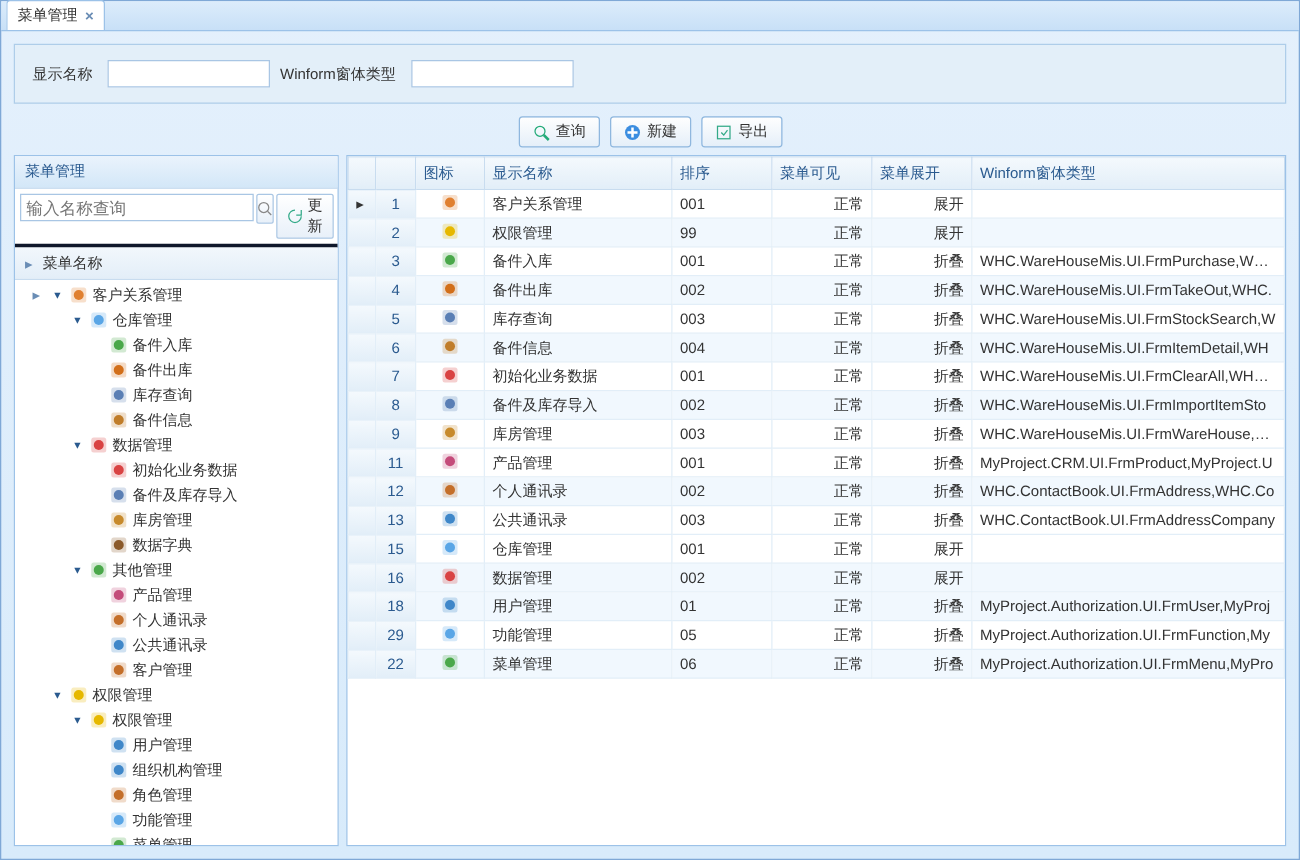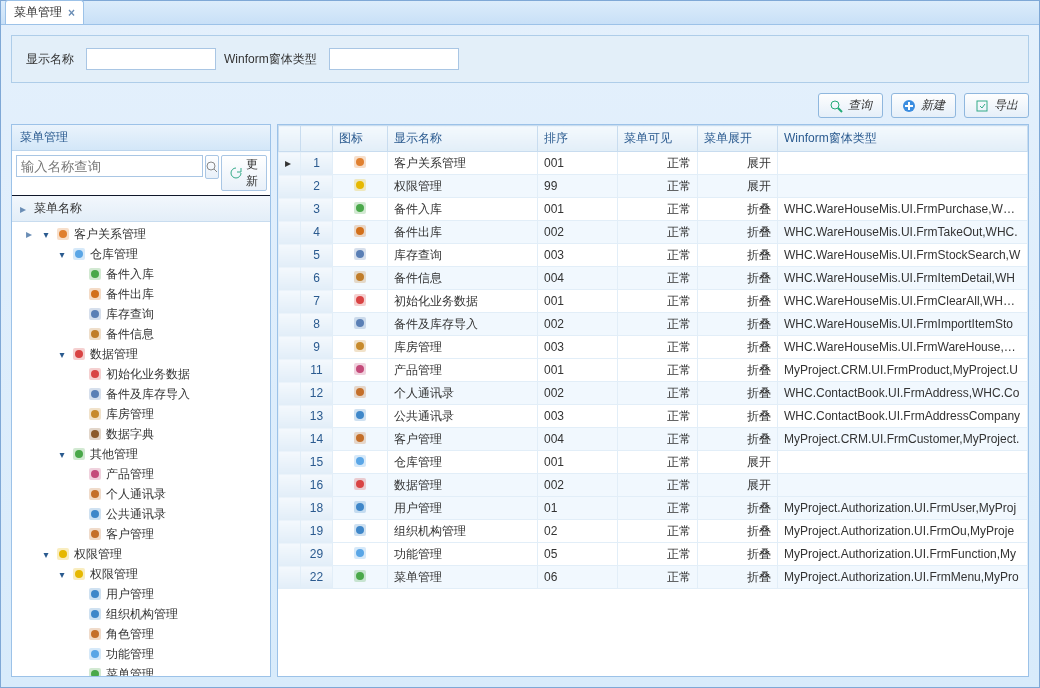--- a/index.html
+++ b/index.html
@@ -8,29 +8,29 @@
 .app { border: 1px solid #7fa8d6; width: 1040px; height: 688px; background: linear-gradient(#e4f0fc, #d8ebfb); display: flex; flex-direction: column; }
 
 .tabstrip { height: 24px; display: flex; align-items: flex-end; padding-left: 4px; background: linear-gradient(#dcecfb, #c8e0f7); border-bottom: 1px solid #9cc2e8; }
 .tab { background: #fff; border: 1px solid #9cc2e8; border-bottom: none; padding: 3px 8px; border-radius: 3px 3px 0 0; font-size: 12px; display: flex; align-items: center; gap: 6px; }
 .tab .x { color: #6a8db5; font-weight: bold; cursor: pointer; }
 
 .filterbar { margin: 10px; padding: 12px 14px; background: #e3eff9; border: 1px solid #aecde9; display: flex; align-items: center; gap: 8px; }
 .filterbar label { color: #333; margin-right: 4px; }
 .filterbar input { border: 1px solid #a9c6e4; height: 22px; padding: 0 4px; background: #fff; }
 
-.toolbar { display: flex; justify-content: flex-end; gap: 8px; padding: 0 10px 6px; font-style: italic; }
+.toolbar { display: flex; justify-content: center; gap: 8px; padding: 0 10px 6px; }
 .btn { border: 1px solid #8fb7de; background: linear-gradient(#fefefe, #e5eff9); border-radius: 3px; padding: 3px 10px; display: flex; align-items: center; gap: 5px; cursor: pointer; font-size: 12px; }
 .btn .ico { width: 14px; height: 14px; display: inline-flex; align-items: center; justify-content: center; }
 
 .body { flex: 1; display: flex; gap: 6px; padding: 0 10px 10px; min-height: 0; }
 
 .left { width: 260px; background: #fff; border: 1px solid #9cc2e8; display: flex; flex-direction: column; }
 .panel-title { background: linear-gradient(#eaf3fc, #d3e7f8); border-bottom: 1px solid #bcd5ed; padding: 4px 8px; color: #2a5a8f; font-weight: normal; }
-.search-row { display: flex; padding: 4px; gap: 2px; border-bottom: 1px solid #0f172a; }
+.search-row { display: flex; padding: 4px; gap: 2px; border-bottom: 3px solid #0f172a; }
 .search-row input { flex: 1; border: 1px solid #a9c6e4; height: 22px; padding: 0 4px; background: #fff; }
 .sqbtn { width: 24px; height: 24px; border: 1px solid #a9c6e4; background: linear-gradient(#fff, #e8f0f9); display: flex; align-items: center; justify-content: center; cursor: pointer; border-radius: 2px; }
 .refresh-btn { border: 1px solid #a9c6e4; background: linear-gradient(#fff, #e8f0f9); padding: 0 8px; display: flex; align-items: center; gap: 4px; cursor: pointer; border-radius: 2px; font-size: 12px; }
 .tree-header { background: linear-gradient(#f2f7fc, #e3eef8); border-bottom: 1px solid #c8dcef; padding: 4px 8px; display: flex; align-items: center; }
 .rowmarker { width: 14px; color: #6a8db5; }
 .tree { flex: 1; overflow: auto; padding: 2px 0; }
 .tnode { display: flex; align-items: center; height: 20px; padding-left: 4px; white-space: nowrap; cursor: pointer; }
 .exp { width: 12px; color: #2a5a8f; font-size: 10px; text-align: center; }
 .ticon { width: 16px; height: 16px; margin: 0 3px; display: inline-flex; align-items: center; justify-content: center; }
 .i0 { padding-left: 14px; } .i1 { padding-left: 30px; } .i2 { padding-left: 46px; }
@@ -584,35 +584,20 @@
                       <rect x="1" y="1" width="12" height="12" rx="2" fill="#3f87c9" opacity="0.25"></rect>
                       <circle cx="7" cy="7" r="4" fill="#3f87c9"></circle>
                     </svg>
                   </span></td>
                 <td>公共通讯录</td>
                 <td>003</td>
                 <td class="ar">正常</td>
                 <td class="ar">折叠</td>
                 <td>WHC.ContactBook.UI.FrmAddressCompany</td>
               </tr>
-              <tr class="odd">
-                <td class="rm"></td>
-                <td class="rn">14</td>
-                <td style="text-align:center"><span class="cellico">
-                    <svg width="14" height="14">
-                      <rect x="1" y="1" width="12" height="12" rx="2" fill="#c46f2a" opacity="0.25"></rect>
-                      <circle cx="7" cy="7" r="4" fill="#c46f2a"></circle>
-                    </svg>
-                  </span></td>
-                <td>客户管理</td>
-                <td>004</td>
-                <td class="ar">正常</td>
-                <td class="ar">折叠</td>
-                <td>MyProject.CRM.UI.FrmCustomer,MyProject.</td>
-              </tr>
               <tr class="even">
                 <td class="rm"></td>
                 <td class="rn">15</td>
                 <td style="text-align:center"><span class="cellico">
                     <svg width="14" height="14">
                       <rect x="1" y="1" width="12" height="12" rx="2" fill="#5aa6e6" opacity="0.25"></rect>
                       <circle cx="7" cy="7" r="4" fill="#5aa6e6"></circle>
                     </svg>
                   </span></td>
                 <td>仓库管理</td>
@@ -643,35 +628,20 @@
                     <svg width="14" height="14">
                       <rect x="1" y="1" width="12" height="12" rx="2" fill="#3f87c9" opacity="0.25"></rect>
                       <circle cx="7" cy="7" r="4" fill="#3f87c9"></circle>
                     </svg>
                   </span></td>
                 <td>用户管理</td>
                 <td>01</td>
                 <td class="ar">正常</td>
                 <td class="ar">折叠</td>
                 <td>MyProject.Authorization.UI.FrmUser,MyProj</td>
-              </tr>
-              <tr class="even">
-                <td class="rm"></td>
-                <td class="rn">19</td>
-                <td style="text-align:center"><span class="cellico">
-                    <svg width="14" height="14">
-                      <rect x="1" y="1" width="12" height="12" rx="2" fill="#3f87c9" opacity="0.25"></rect>
-                      <circle cx="7" cy="7" r="4" fill="#3f87c9"></circle>
-                    </svg>
-                  </span></td>
-                <td>组织机构管理</td>
-                <td>02</td>
-                <td class="ar">正常</td>
-                <td class="ar">折叠</td>
-                <td>MyProject.Authorization.UI.FrmOu,MyProje</td>
               </tr>
               <tr class="even">
                 <td class="rm"></td>
                 <td class="rn">29</td>
                 <td style="text-align:center"><span class="cellico">
                     <svg width="14" height="14">
                       <rect x="1" y="1" width="12" height="12" rx="2" fill="#5aa6e6" opacity="0.25"></rect>
                       <circle cx="7" cy="7" r="4" fill="#5aa6e6"></circle>
                     </svg>
                   </span></td>

